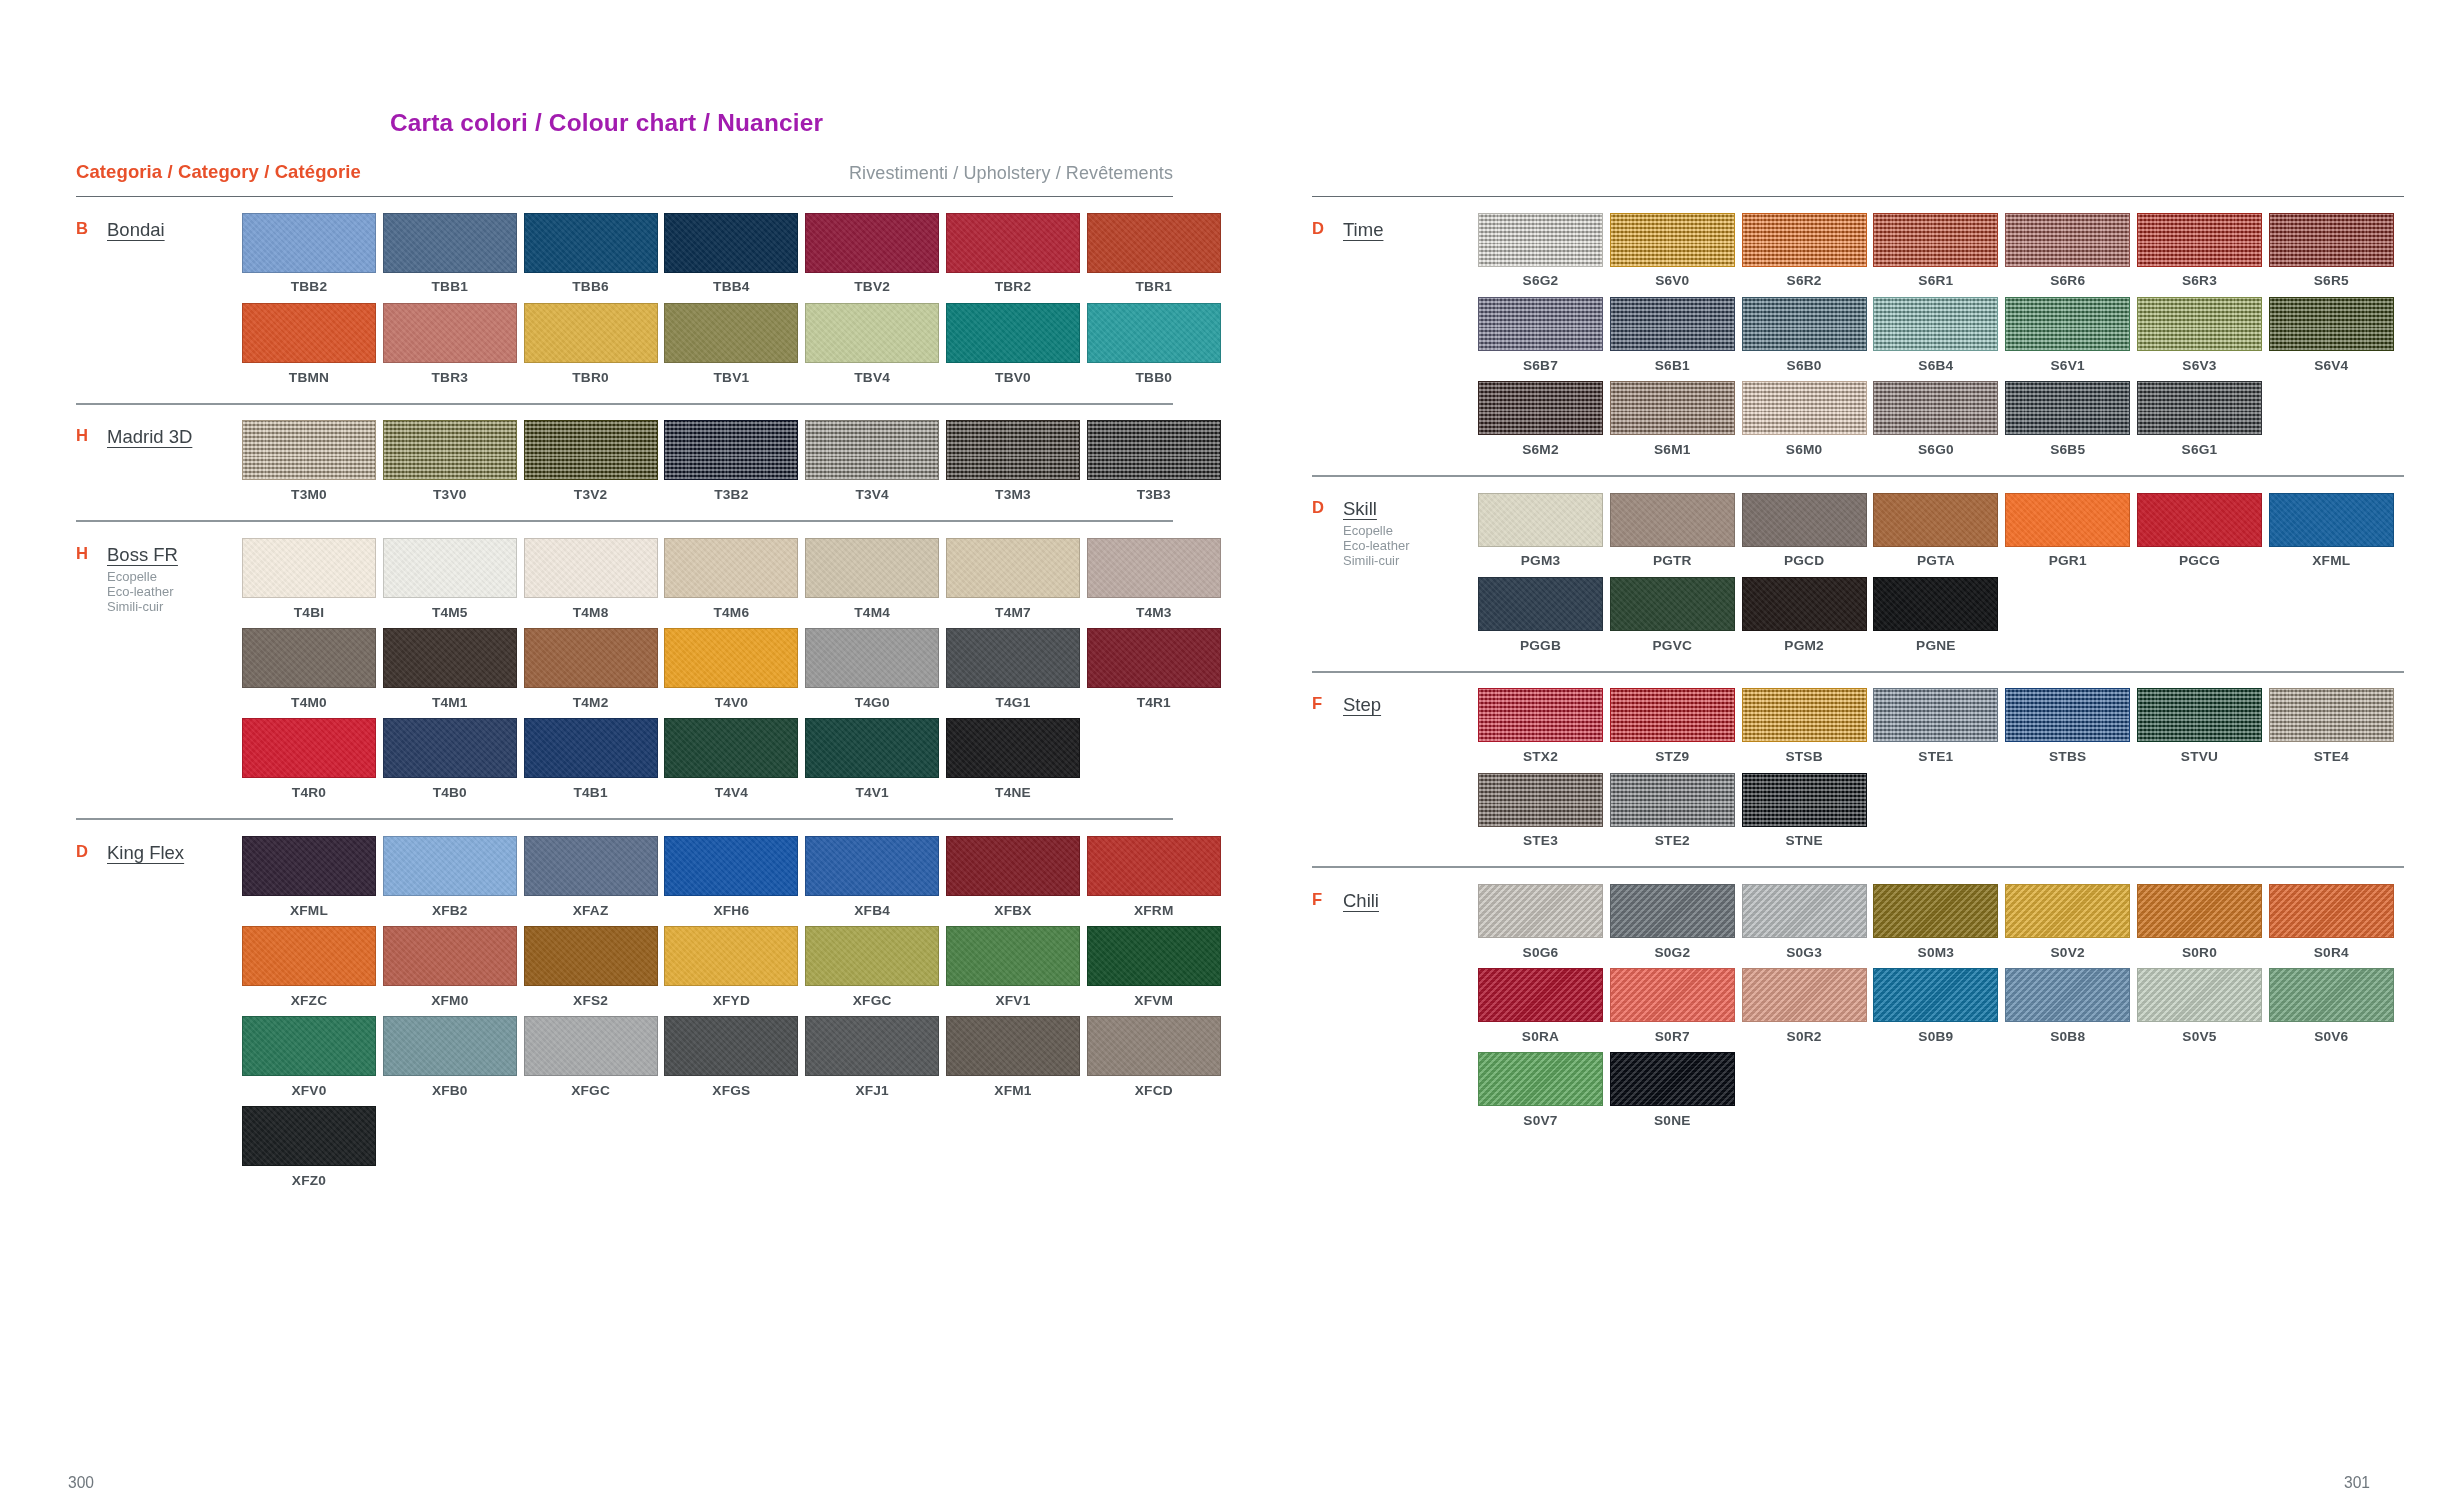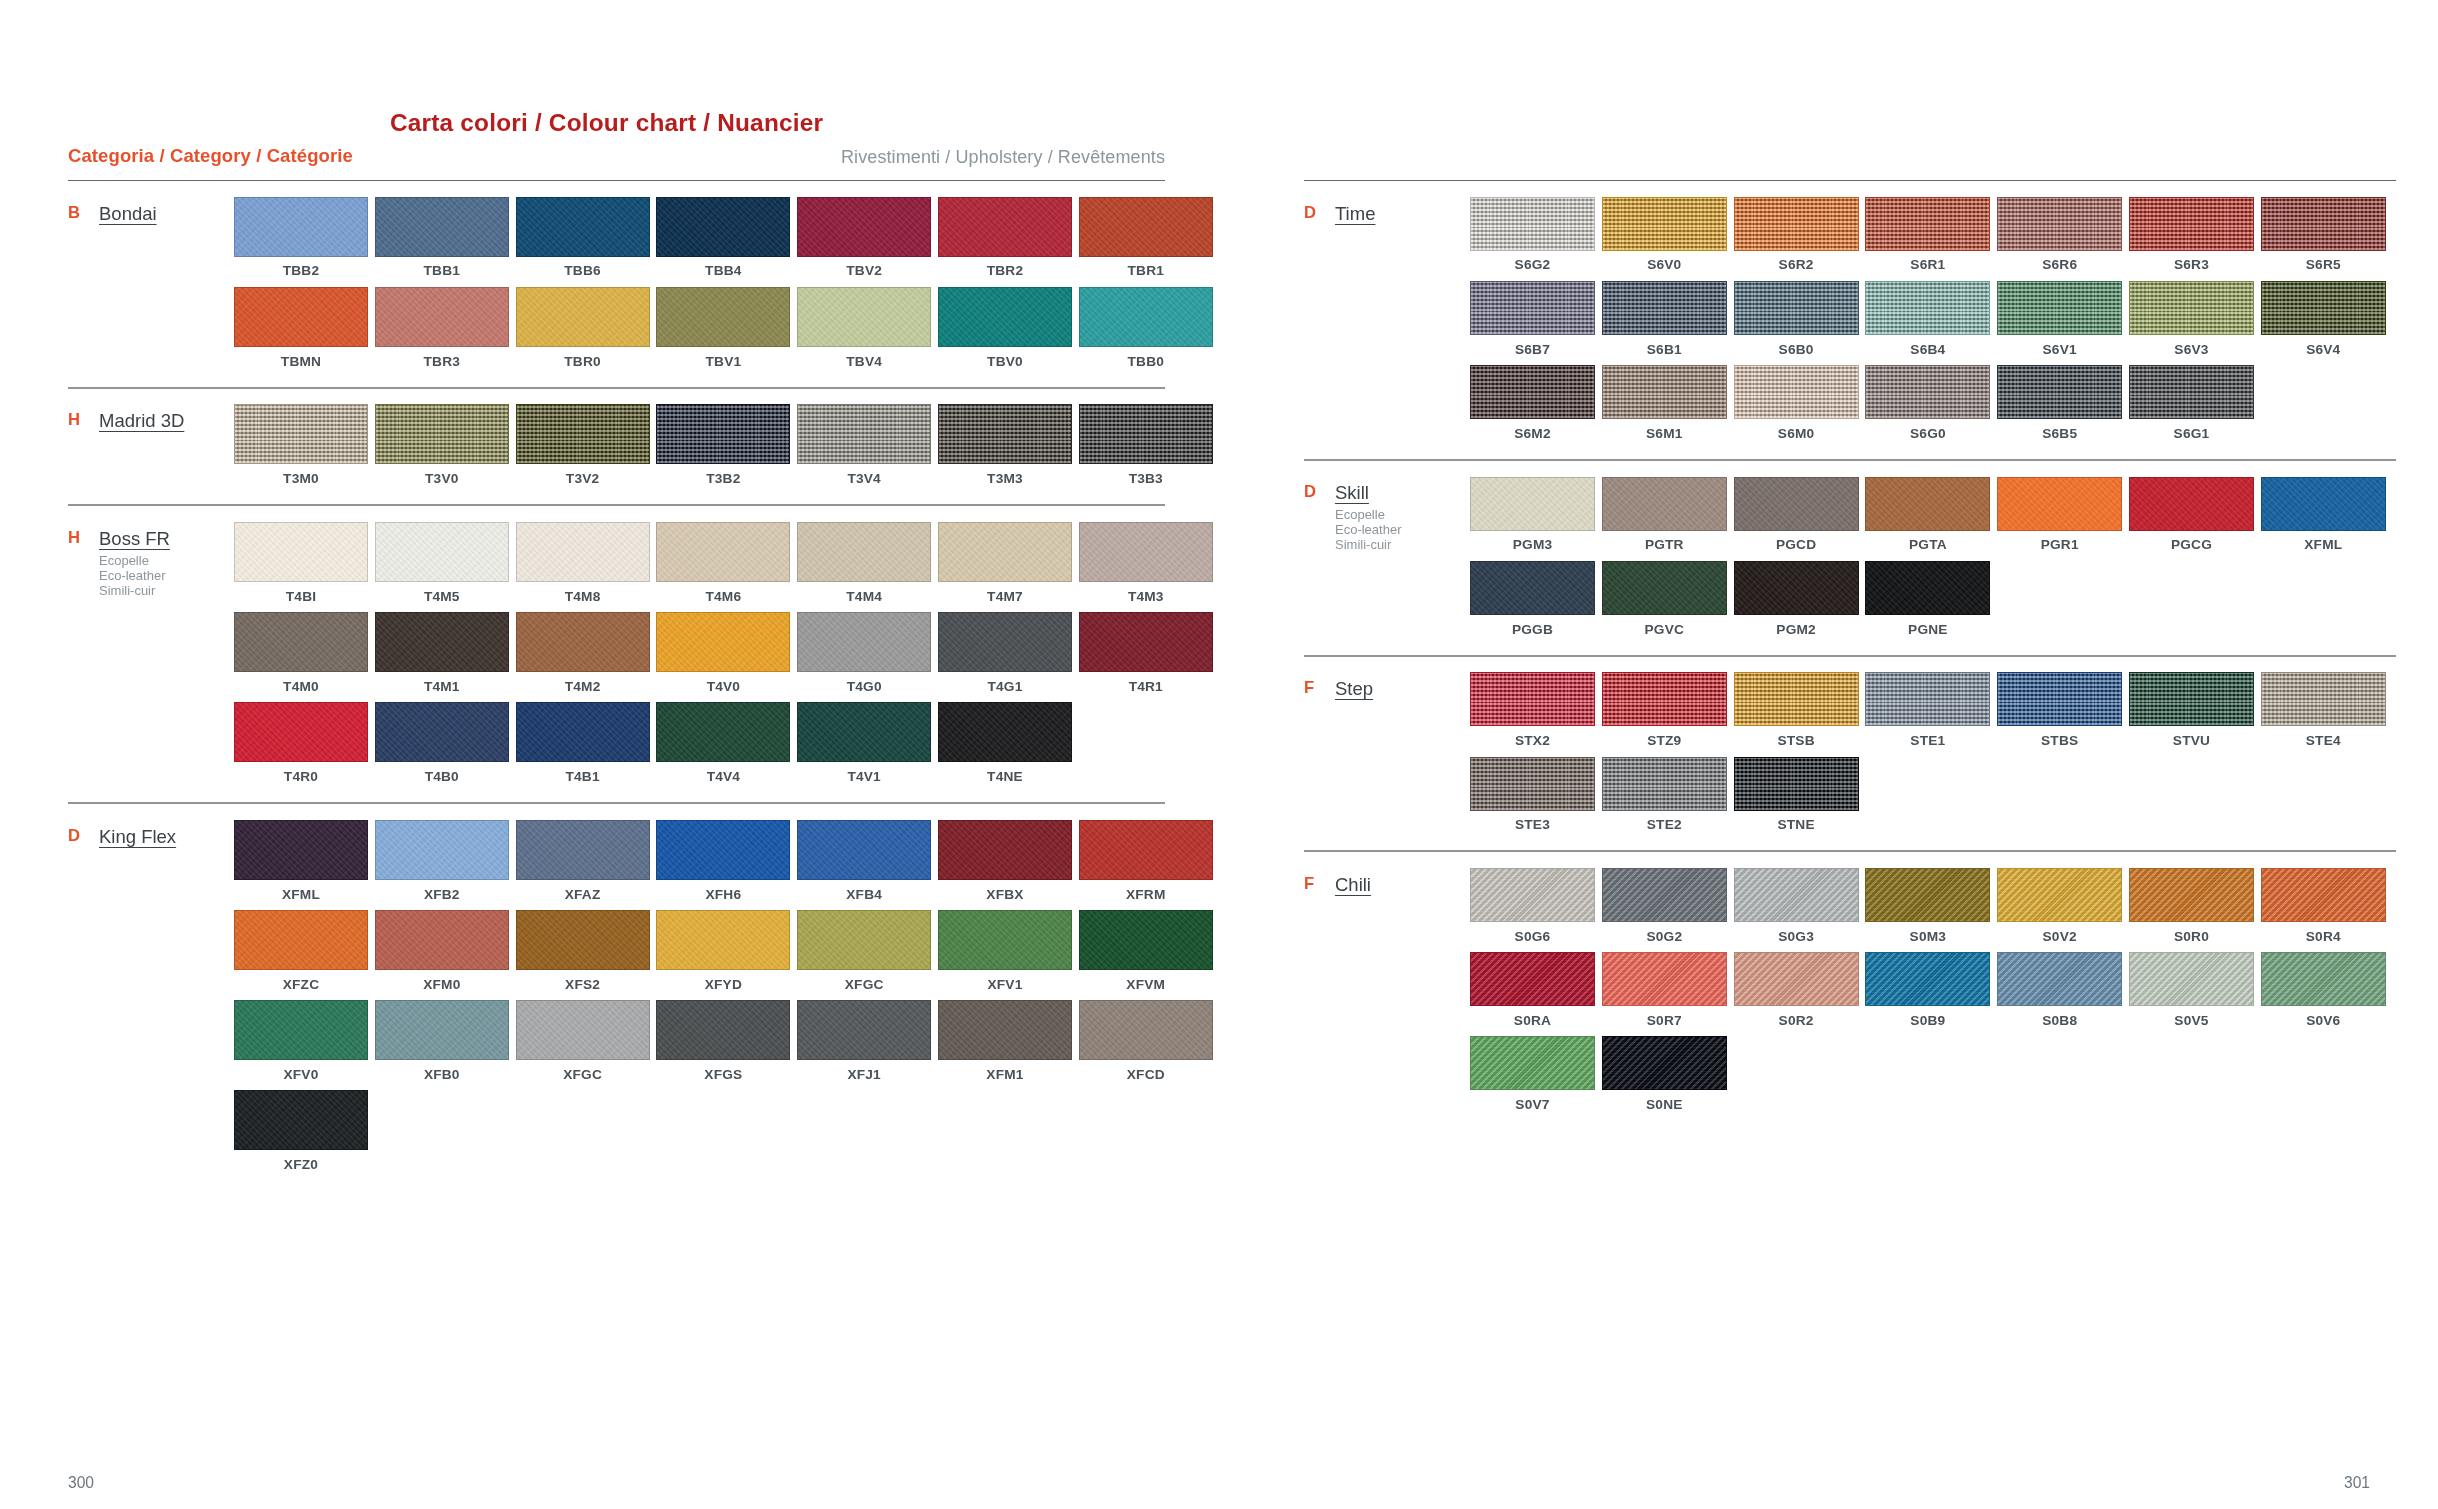--- a/index.html
+++ b/index.html
@@ -8,23 +8,23 @@
     background:#ffffff;
     font-family:"Liberation Sans", sans-serif;
     color:#3c4348;
     overflow:hidden;
   }
   .page{position:relative;width:2438px;height:1510px;}
 
   
   .doc-title{
     position:absolute;left:390px;top:109px;
-    font-size:24.4px;font-weight:bold;color:#b91c1c;letter-spacing:0.2px;
-  }
-  .col{position:absolute;top:145px;}
+    font-size:24.4px;font-weight:bold;color:#a21caf;letter-spacing:0.2px;
+  }
+  .col{position:absolute;top:161px;margin-left:8px;}
   .col-left{left:68px;width:1097px;}
   .col-right{left:1304px;width:1092px;}
 
   .col-head{
     position:relative;height:35px;
   }
   .cat-title{
     position:absolute;left:0;top:0;
     font-size:18.5px;font-weight:bold;color:#e8502a;letter-spacing:0.1px;
   }

